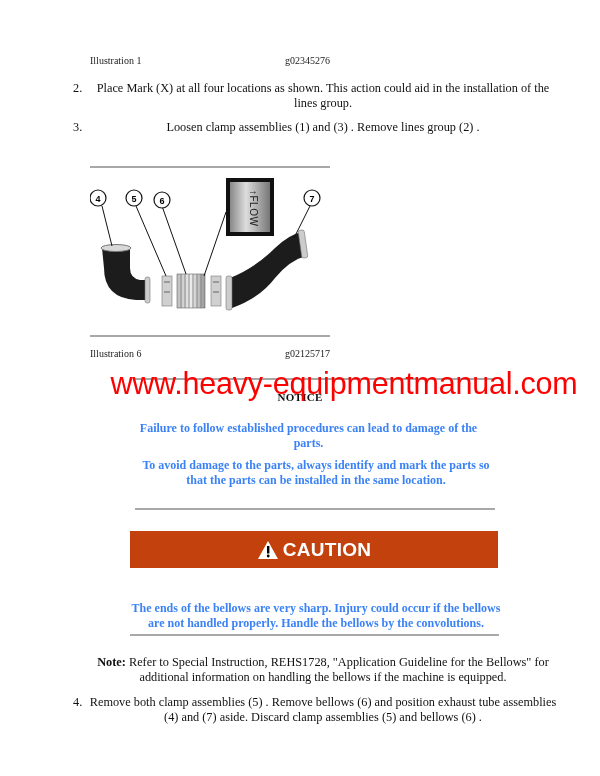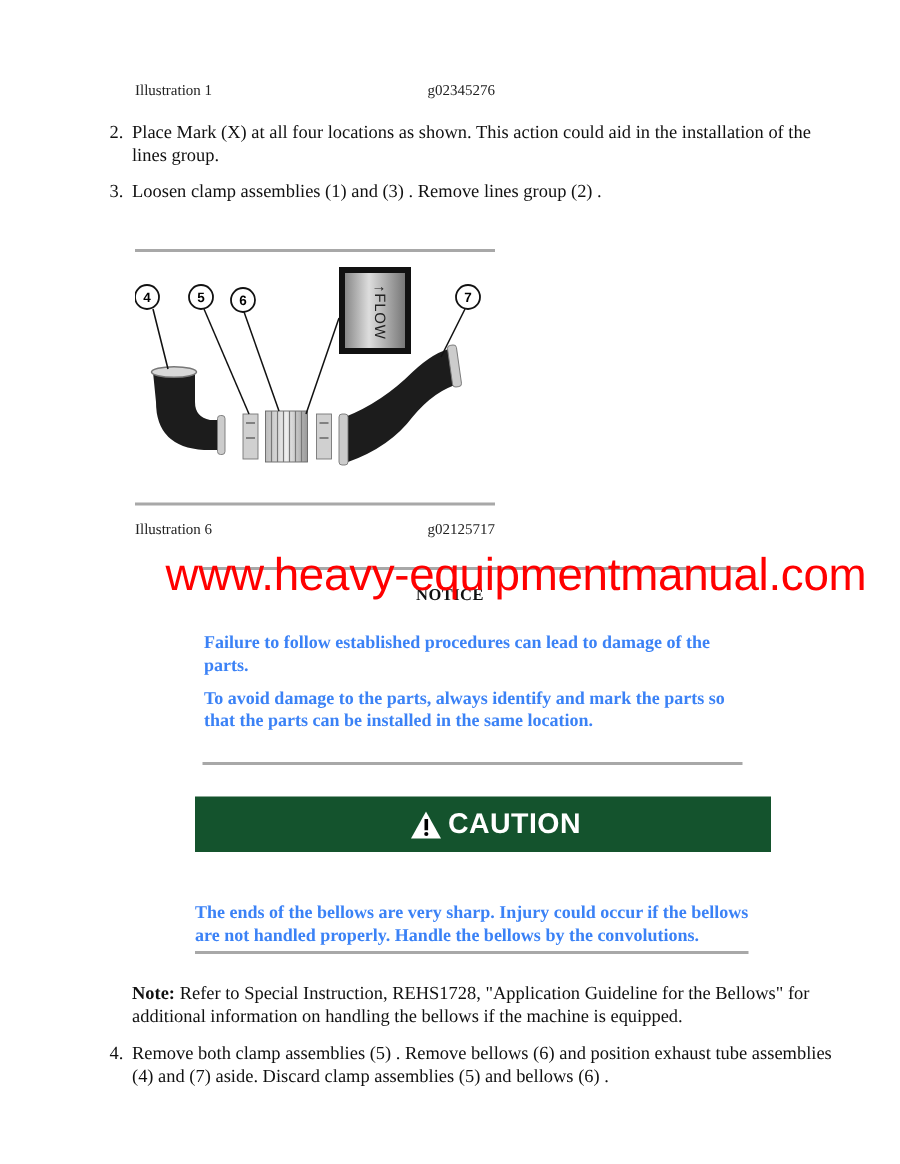--- a/index.html
+++ b/index.html
@@ -1,31 +1,31 @@
 <!DOCTYPE html>
 <html><head>
 <meta charset="utf-8">
 <style>
   html, body { margin:0; padding:0; background:#ffffff; }
   body { width:600px; height:776px; position:relative; overflow:hidden;
          font-family:"Liberation Serif", "DejaVu Serif", serif; color:#111; }
-  .abs { position:absolute; }
+  .abs { position:absolute;text-align:center; }
   .caption { font-size:10px; color:#222; }
   .para { font-size:12.3px; line-height:15px; color:#111; }
   .num { position:absolute; left:73px; }
   .ptext { position:absolute; left:88px; width:470px; }
   .hr { position:absolute; height:1.5px; background:#a8a8a8; }
   .bold-block { font-weight:bold; font-size:12px; line-height:15px; color:#3b82f6; }
   .watermark { position:absolute; left:0; width:600px; text-align:center;
                top:366px; font-family:"Liberation Sans", "DejaVu Sans", sans-serif;
                font-size:30.5px; color:#ff0000; letter-spacing:-0.2px; z-index:5; white-space:nowrap;padding-left:44px; }
   .notice { position:absolute; top:391px; left:0; width:600px; text-align:center;
             font-weight:bold; font-size:11px; letter-spacing:0.3px; z-index:4; }
-  .caution-box { position:absolute; left:130px; top:531px; width:368px; height:37px; background:#14532d;
-                 display:flex; align-items:center; justify-content:center;padding-left:16px; }
+  .caution-box { position:absolute; left:130px; top:531px; width:368px; height:37px; background:#c2410c;
+                 display:flex; align-items:center; justify-content:center; }
   .caution-label { font-family:"Liberation Sans", "DejaVu Sans", sans-serif; font-weight:bold;
                    color:#fff; font-size:19px; margin-left:4px; letter-spacing:0.3px; }
   .illus { position:absolute; left:90px; top:168px; width:240px; height:160px; }
 </style>
 </head>
 <body>
 
 <div class="abs caption" style="left:90px; top:55px;">
   <span>Illustration 1</span>
 </div>

